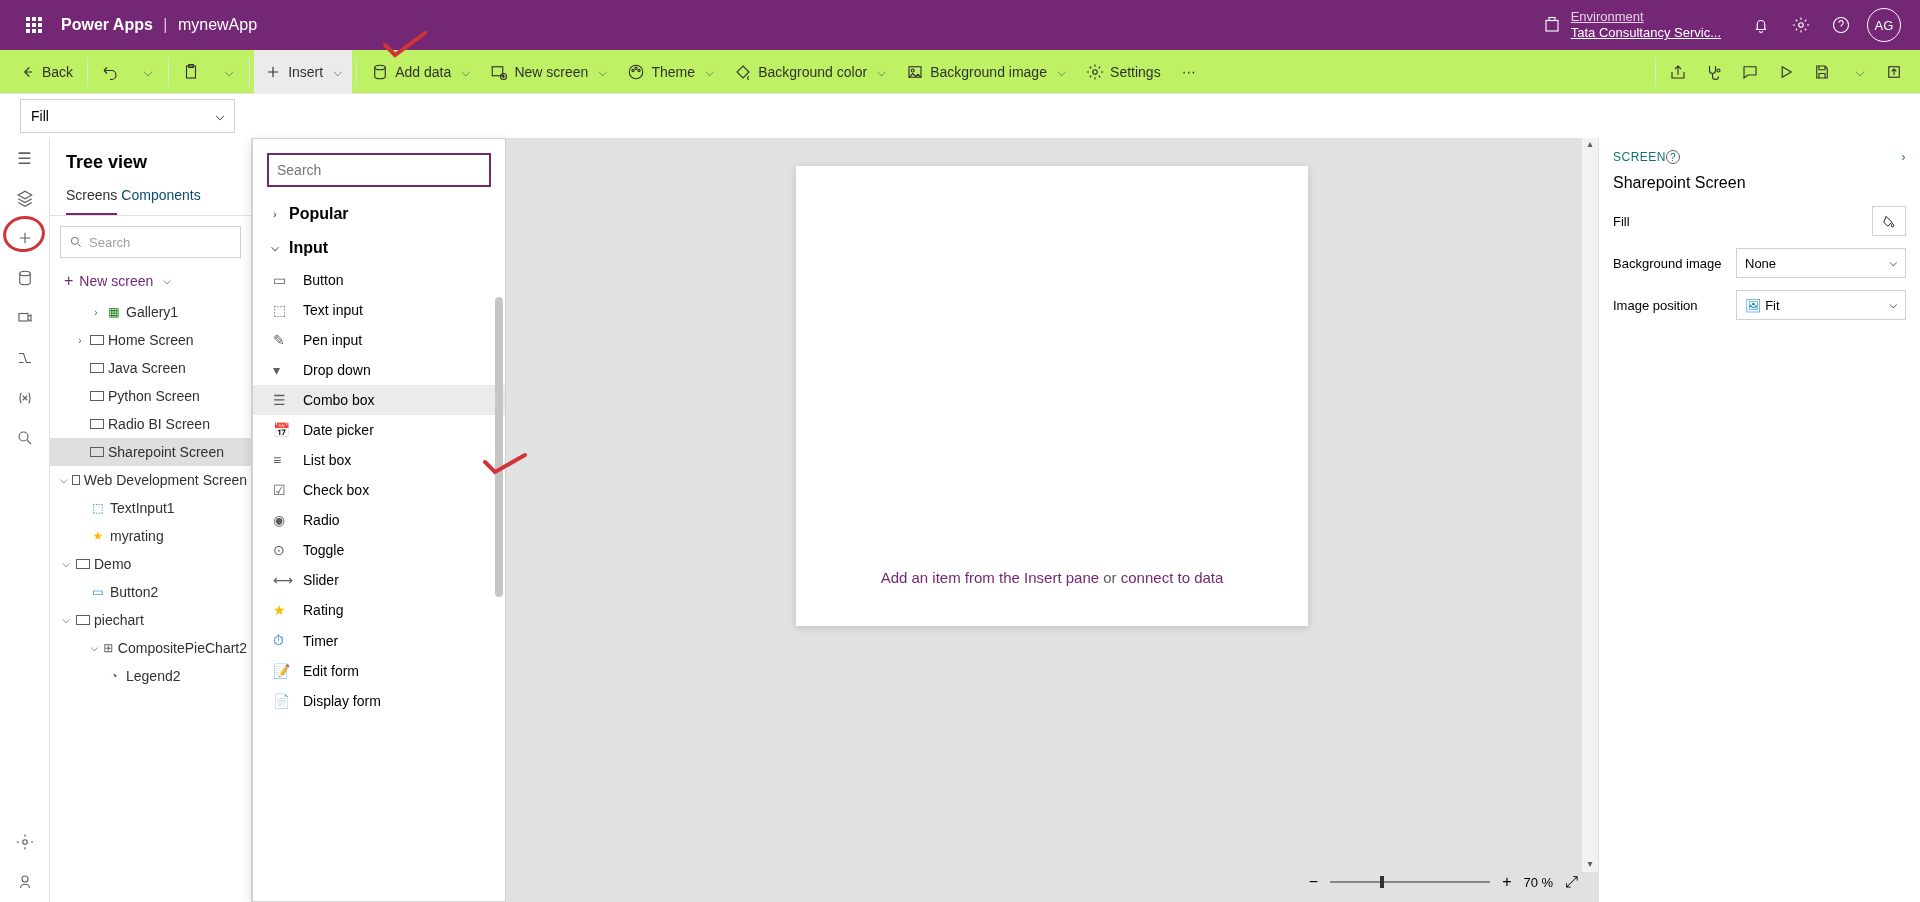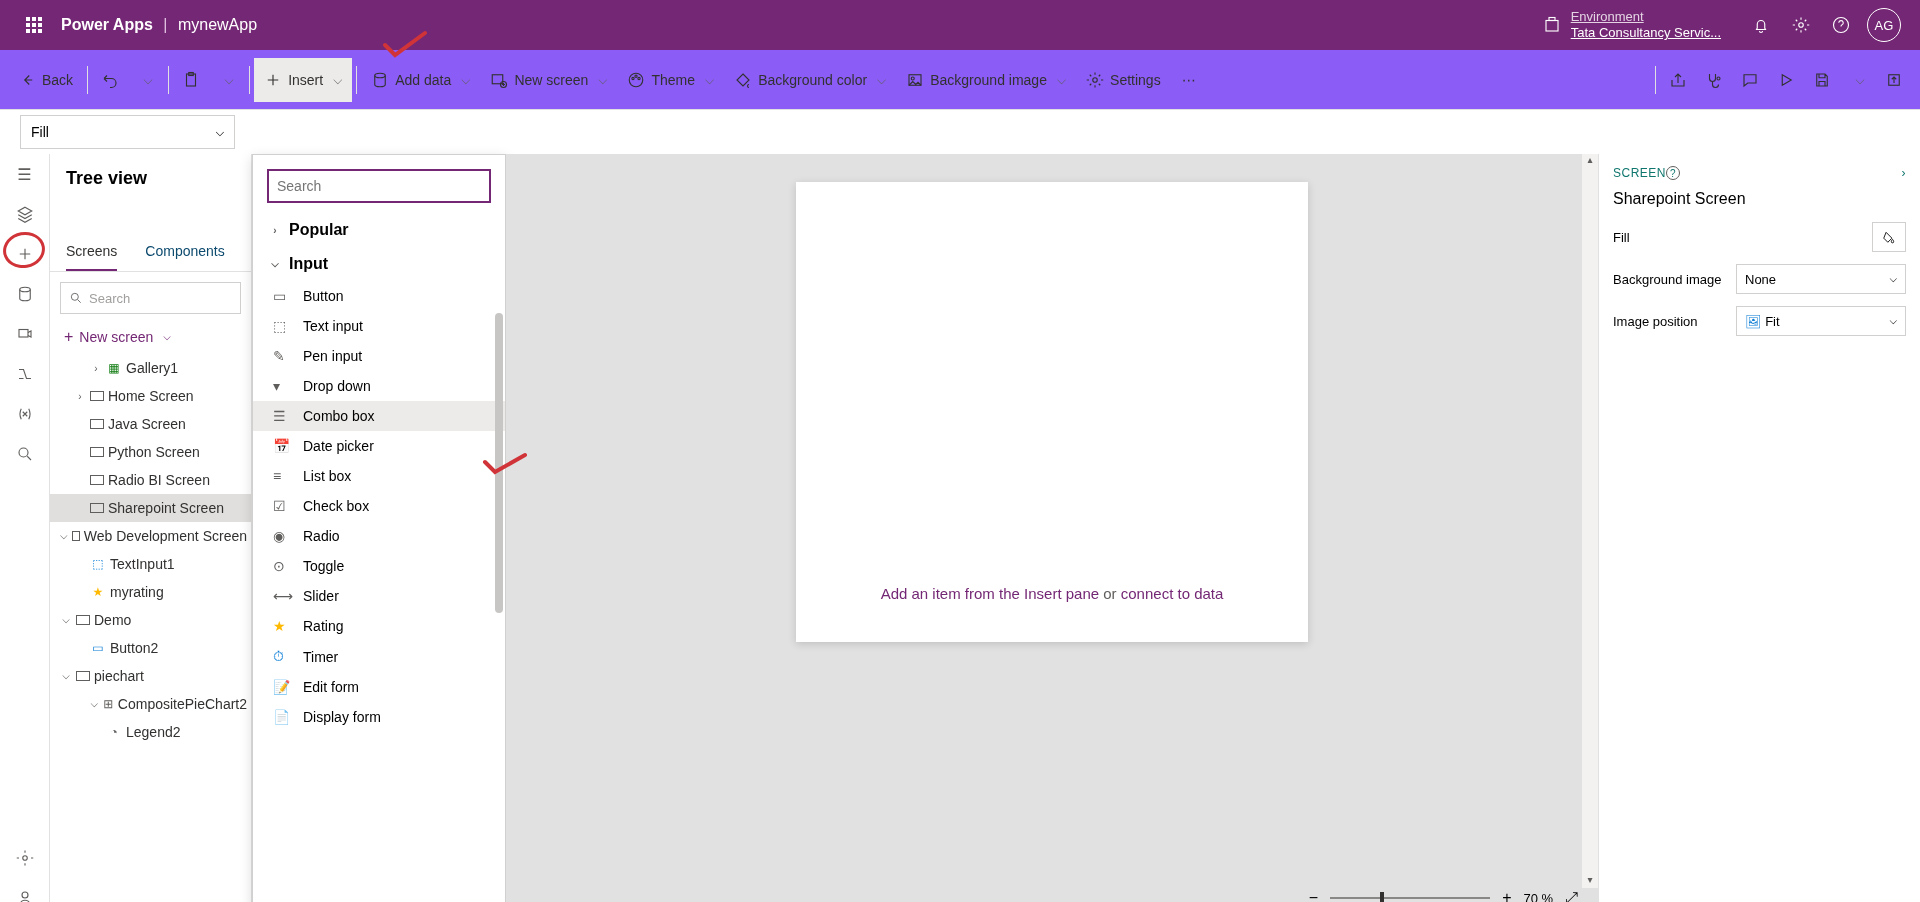--- a/index.html
+++ b/index.html
@@ -15,21 +15,21 @@
 .app-title .name { font-weight: 400; }
 .top-header .spacer { flex: 1; }
 .env { display:flex; align-items:center; gap:10px; margin-right:20px; }
 .env-icon { width:20px; }
 .env-txt { font-size:13px; line-height:1.2;text-decoration:underline; }
 .env-txt .lbl { opacity:.8; }
 .hdr-icon { width:40px; height:40px; display:flex; align-items:center; justify-content:center; cursor:pointer; border-radius:3px; }
 .avatar { width:34px; height:34px; border-radius:50%; border:1px solid #fff; display:flex; align-items:center; justify-content:center; font-size:13px; margin-left:6px; }
 
 
-.cmd-bar { height:60px; border-bottom:1px solid #e1e1e1; display:flex; align-items:center; padding:0 8px; background:#8b5cf6;justify-content:flex-end; }
+.cmd-bar { height:44px; border-bottom:1px solid #e1e1e1; display:flex; align-items:center; padding:0 8px; background:#bef264;justify-content:flex-end; }
 .cmd-btn { height:44px; display:flex; align-items:center; padding:0 10px; gap:6px; cursor:pointer; color:#323130; font-size:14px; }
 .cmd-btn.active { background:#edebe9; }
 .cmd-sep { width:1px; height:28px; background:#e1e1e1; margin:0 4px; }
 .chev::after { content:"⌵"; font-size:12px; margin-left:4px; color:#605e5c; }
 .cmd-right { margin-left:auto; display:flex; align-items:center; }
 .cmd-icon-only { width:36px; justify-content:center; padding:0; }
 
 
 .formula-row { height:44px; display:flex; align-items:center; padding:0 20px; gap:12px; background:#fff; }
 .prop-select { width:215px; height:34px; border:1px solid #d2d0ce; display:flex; align-items:center; padding:0 10px; font-size:14px; cursor:pointer; justify-content:space-between; }
@@ -38,21 +38,21 @@
 .main { display:flex; height:calc(902px - 50px - 44px - 44px); }
 
 
 .left-rail { width:50px; border-right:1px solid #e1e1e1; display:flex; flex-direction:column; align-items:center; background:#fff; position:relative; }
 .rail-btn { width:50px; height:40px; display:flex; align-items:center; justify-content:center; cursor:pointer; color:#605e5c; font-size:16px; }
 .red-circle { position:absolute; width:42px; height:36px; border:3px solid #d13438; border-radius:50%; top:78px; left:3px; pointer-events:none; transform:rotate(-10deg); }
 
 
 .tree-pane { width:202px; border-right:1px solid #e1e1e1; background:#fff; display:flex; flex-direction:column; }
 .tree-title { font-size:18px; font-weight:600; padding:14px 16px 8px; }
-.tree-tabs { display:flex; border-bottom:1px solid #e1e1e1; padding:0 16px; gap:28px;margin-top:40px; }
+.tree-tabs { display:flex; border-bottom:1px solid #e1e1e1; padding:0 16px; gap:4px; }
 .tree-tab { padding:6px 0 10px; font-size:14px; cursor:pointer; color:#0c4a6e; border-bottom:2px solid transparent; }
 .tree-tab.sel { color:#323130; border-bottom-color:#742774; font-weight:400; }
 .tree-search { margin:10px 10px 6px; height:32px; border:1px solid #d2d0ce; display:flex; align-items:center; padding:0 8px; gap:6px; font-size:13px; color:#605e5c; }
 .newscreen-btn { margin:4px 10px; display:flex; align-items:center; gap:6px; color:#742774; font-size:14px; cursor:pointer; padding:4px; }
 .tree-list { flex:1; overflow-y:auto; font-size:14px; color:#323130; }
 .tree-item { display:flex; align-items:center; padding:6px 4px 6px 10px; gap:4px; cursor:pointer; white-space:nowrap; }
 .tree-item.selected { background:#e1dfdd; }
 .indent-1 { padding-left:24px; }
 .indent-2 { padding-left:40px; }
 .indent-3 { padding-left:56px; }

